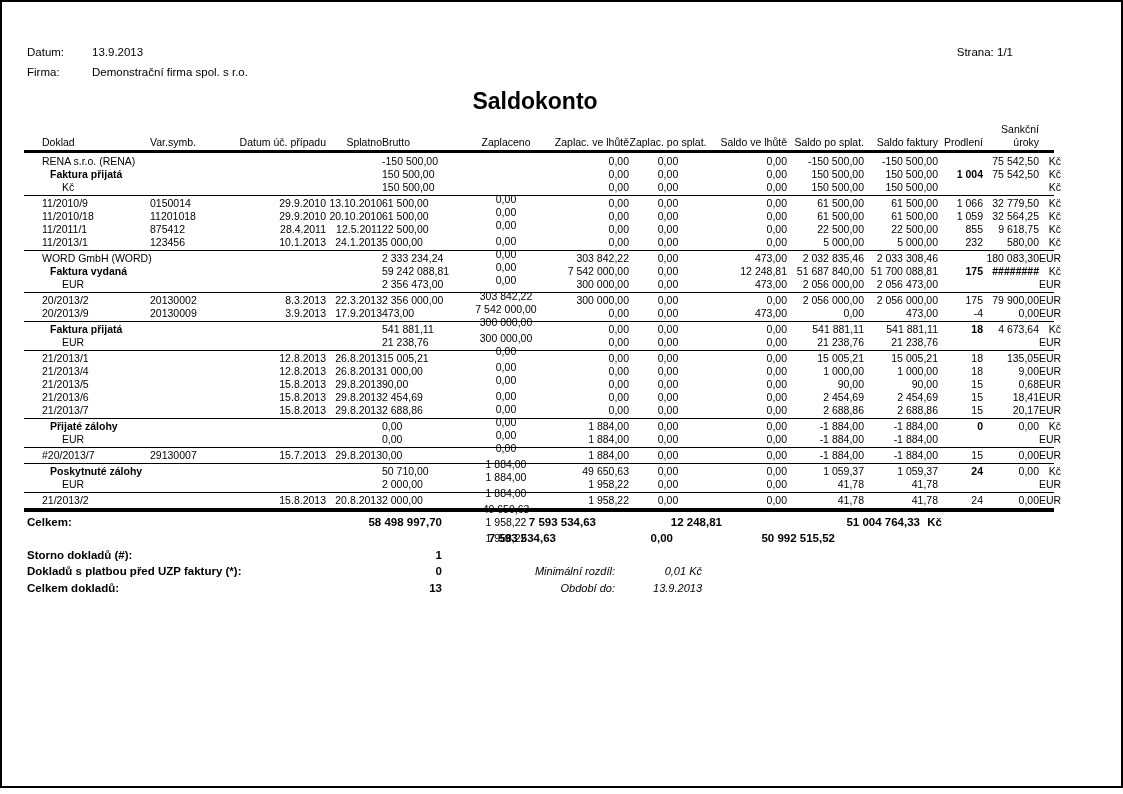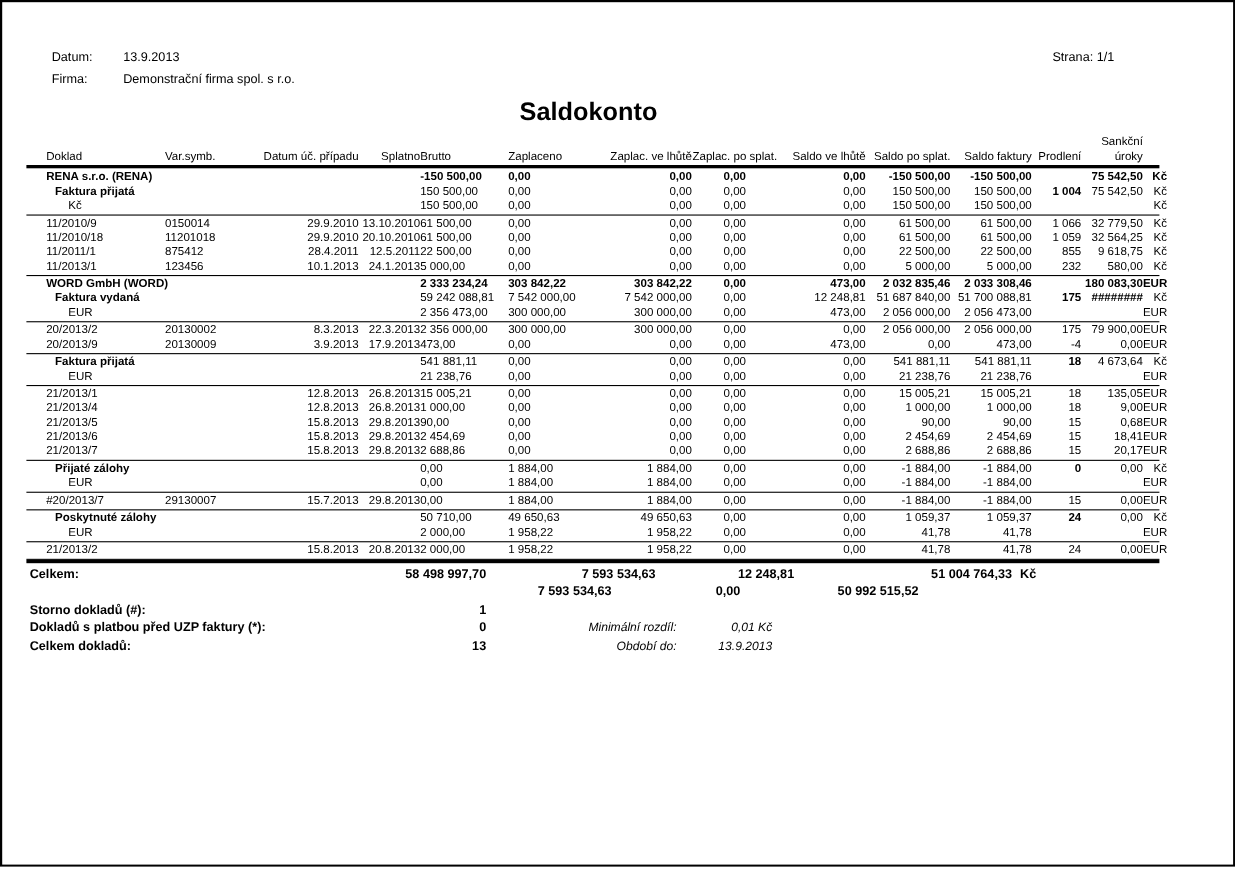--- a/index.html
+++ b/index.html
@@ -8,21 +8,21 @@
     position: relative;
     width: 1123px;
     height: 788px;
     border: 2px solid #000;
     background: #fff;
     color: #000;
     font-family: "Liberation Sans", "DejaVu Sans", sans-serif;
     overflow: hidden;
   }
   
-  .meta { position: absolute; left: 25px; top: 40px; font-size: 11.5px; margin-left: 20px; }
+  .meta { position: absolute; left: 25px; top: 40px; font-size: 11.5px; }
   .meta-row { height: 20px; line-height: 20px; }
   .meta-label { display: inline-block; width: 65px; }
   .strana { position: absolute; top: 40px; right: 108px; height: 20px; line-height: 20px; font-size: 11.5px; }
   .title {
     position: absolute; top: 86px; left: 0; width: 1066px;
     text-align: center; font-weight: bold; font-size: 23px;
   }
   
   .table { position: absolute; left: 22px; top: 120px; width: 1030px; }
   .thead { display: flex; align-items: flex-end; height: 27px; font-size: 10.5px; line-height: 13px; white-space: nowrap; }
@@ -31,30 +31,30 @@
   .rule { border-top: 1px solid #000; height: 0; margin: 1px 0; }
   .rule.thick { border-top: 3px solid #000; margin: 1px 0 2px 0; }
   .rule.double { border-top: 1px solid #000; border-bottom: 3px solid #000; height: 4px; margin-top: 1px; }
   .trow { display: flex; height: 13px; line-height: 13px; font-size: 10.5px; white-space: nowrap; }
   .cell { flex: none; overflow: visible; }
   .c0  { width: 100px; text-align: left; margin-left: 18px; }
   .c1  { width: 88px;  text-align: left; padding-left: 8px; }
   .c2  { width: 96px;  text-align: right; }
   .c3  { width: 56px;  text-align: right; }
   .c4  { width: 80px;  text-align: left; }
-  .c5  { width: 88px;  text-align: left; }
+  .c5  { width: 88px;  text-align: center; margin-top: 38px; }
   .c6  { width: 79px;  text-align: right; }
   .c7  { width: 78px;  text-align: center; }
   .c8  { width: 80px;  text-align: right; }
   .c9  { width: 77px;  text-align: right; }
   .c10 { width: 74px;  text-align: right; }
   .c11 { width: 45px;  text-align: right; }
   .c12 { width: 56px;  text-align: right; }
   .c13 { width: 26px;  text-align: right; padding-right: 4px; }
-  .trow.company { font-weight: bold; }
+  .trow.company { font-weight: normal; }
   .trow.subgroup .c0 { padding-left: 8px; }
   .trow.currency .c0 { padding-left: 20px; }
   .b { font-weight: bold; }
   
   .footer { position: absolute; left: 22px; top: 512px; width: 1030px; font-size: 11.5px; }
   .frow { position: absolute; left: 0; width: 100%; height: 15px; line-height: 15px; white-space: nowrap; }
   .flabel { position: absolute; left: 3px; font-weight: bold; }
   .fval { position: absolute; left: 0; top: 0; text-align: right; font-weight: bold; }
   .ital { font-style: italic; font-weight: normal; font-size: 11px; }
   .w418 { width: 418px; } .w532 { width: 532px; } .w572 { width: 572px; }

